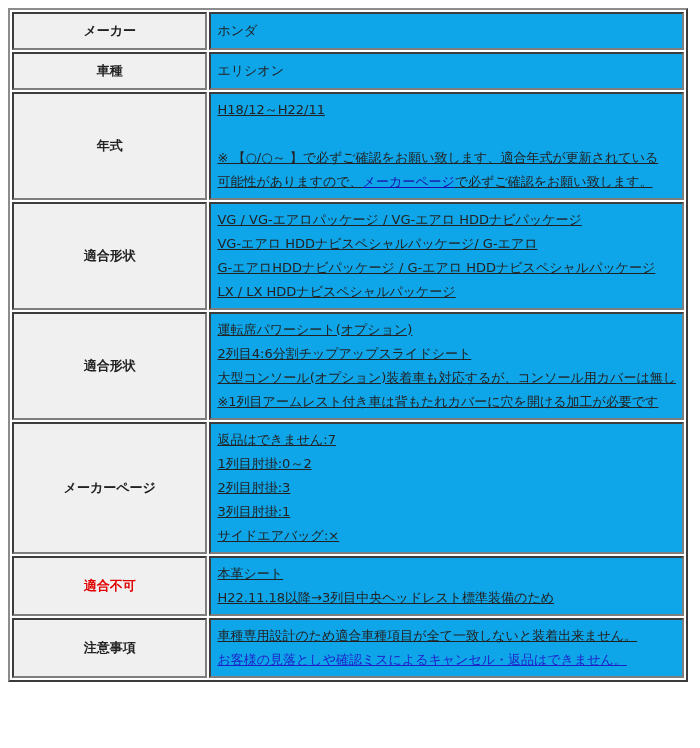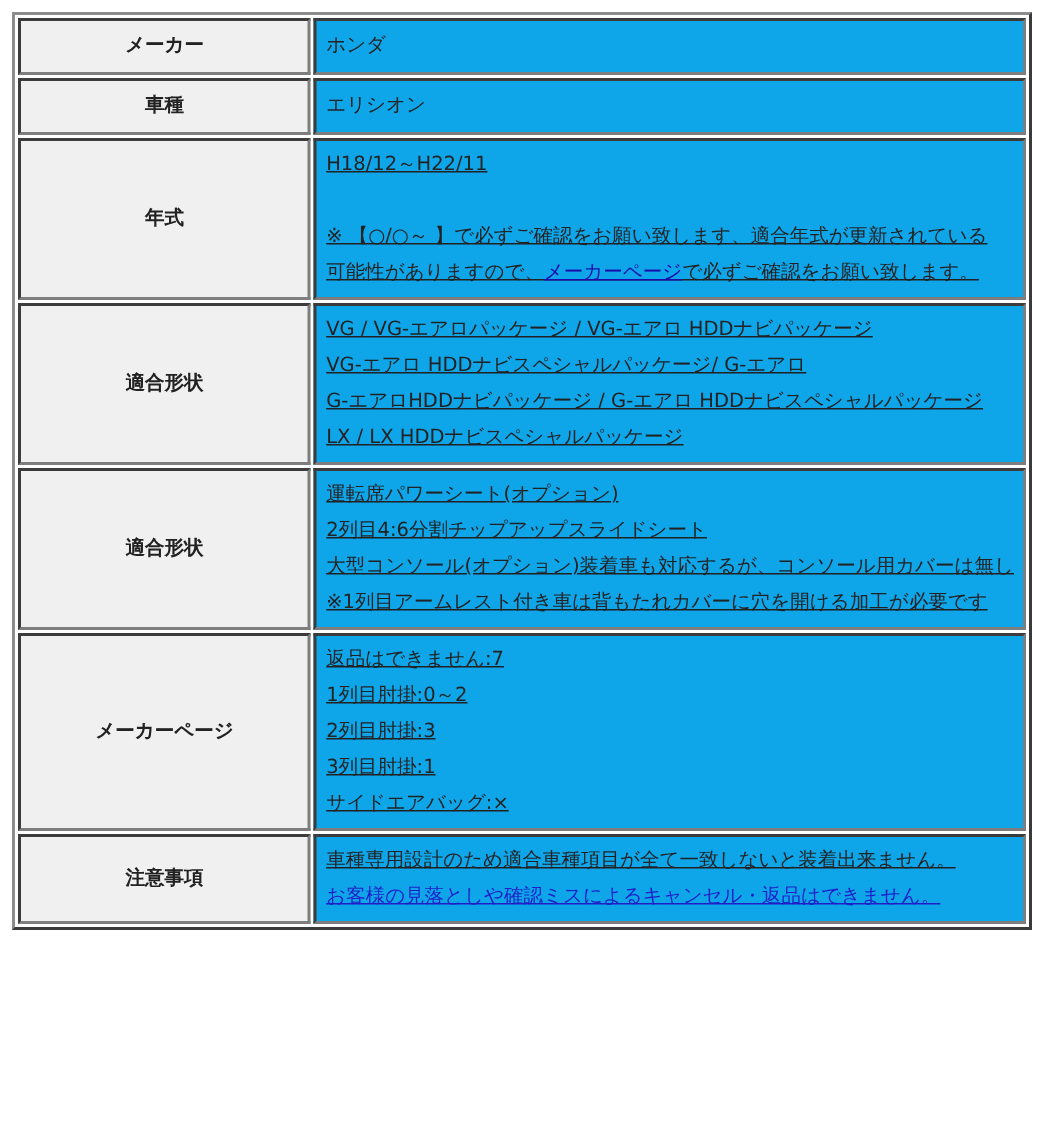--- a/index.html
+++ b/index.html
@@ -74,20 +74,27 @@
     <td class="label">メーカーページ</td>
     <td class="value">
       <span class="line">返品はできません:7</span>
       <span class="line">1列目肘掛:0～2</span>
       <span class="line">2列目肘掛:3</span>
       <span class="line">3列目肘掛:1</span>
       <span class="line">サイドエアバッグ:×</span>
     </td>
   </tr>
   <tr>
+    <td class="label red">適合不可</td>
+    <td class="value">
+      <span class="line">本革シート</span>
+      <span class="line">H22.11.18以降→3列目中央ヘッドレスト標準装備のため</span>
+    </td>
+  </tr>
+  <tr>
     <td class="label">注意事項</td>
     <td class="value">
       <span class="line">車種専用設計のため適合車種項目が全て一致しないと装着出来ません。</span>
       <span class="line blue">お客様の見落としや確認ミスによるキャンセル・返品はできません。</span>
     </td>
   </tr>
 </tbody>
   </table>
 
 </body></html>

